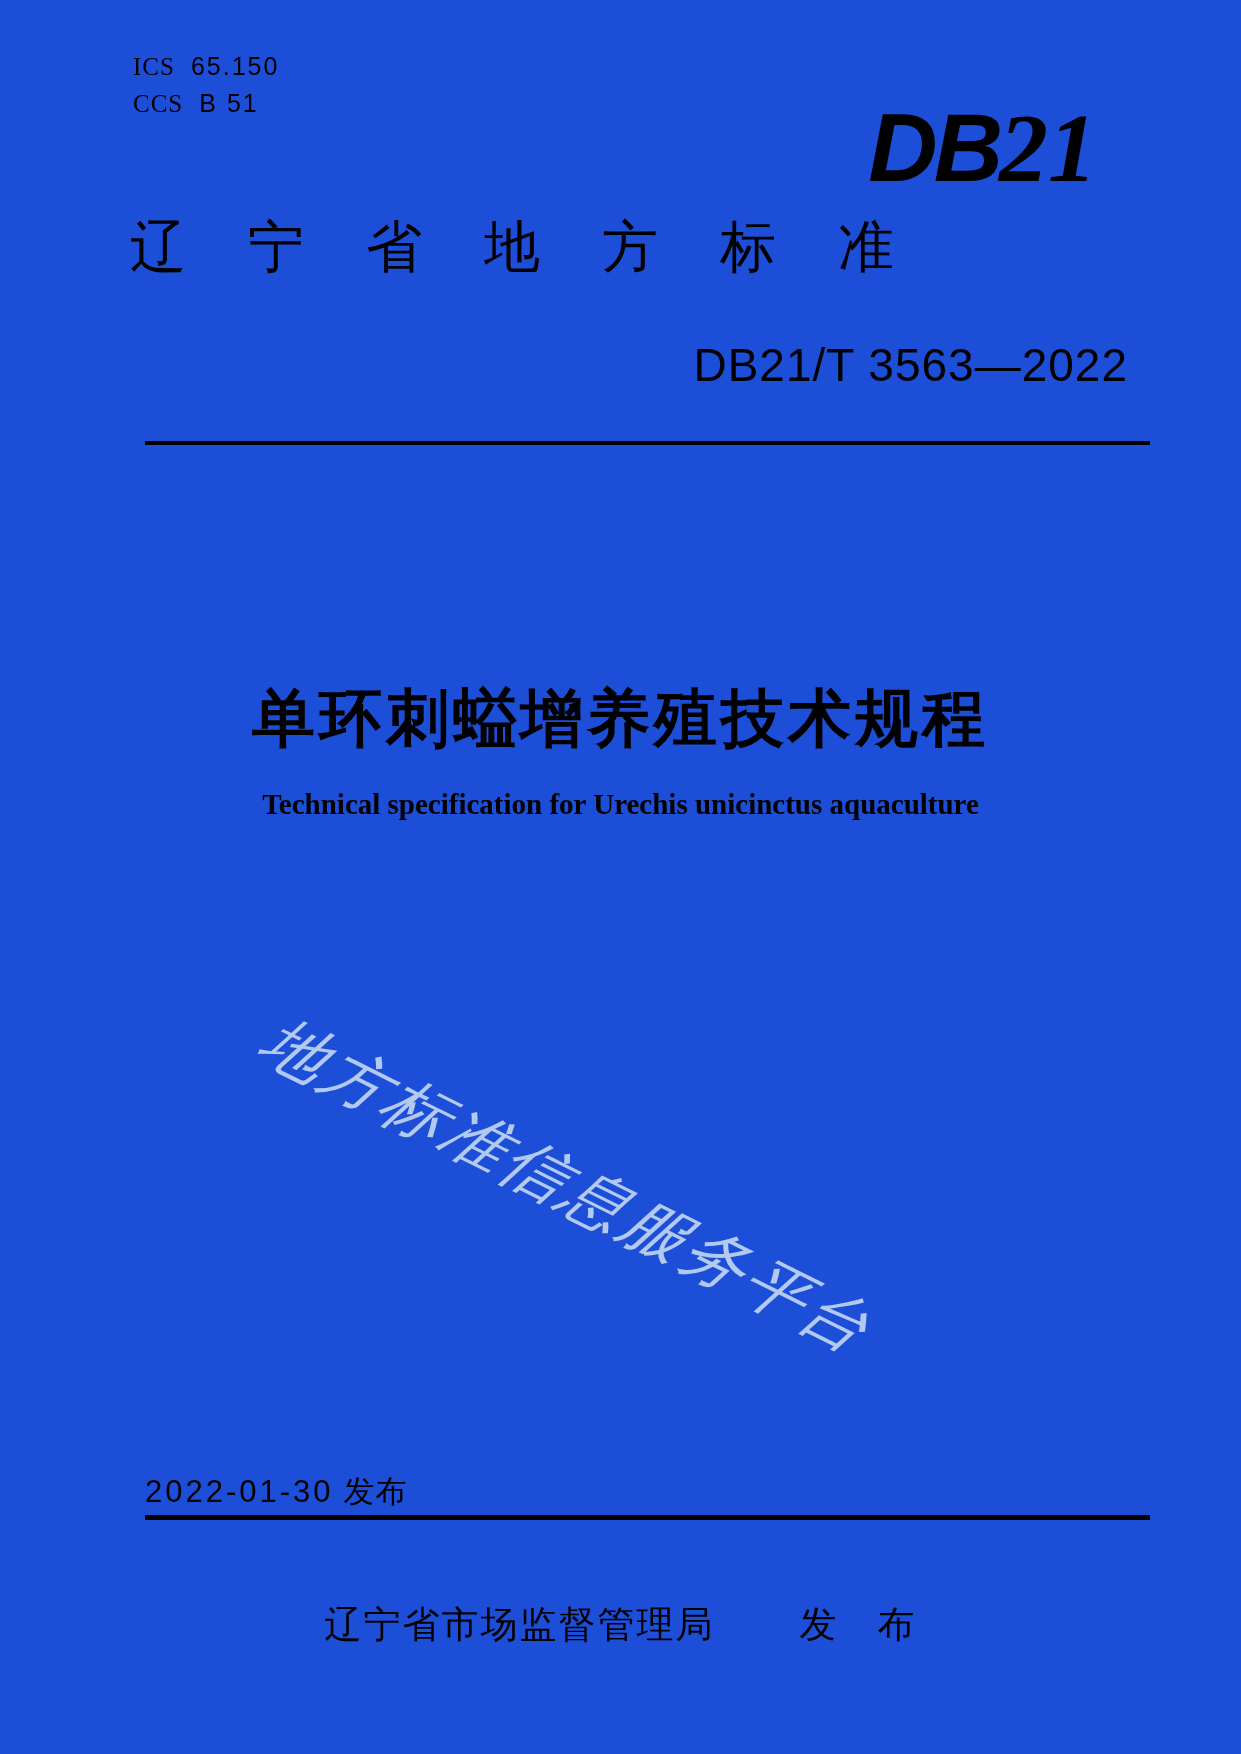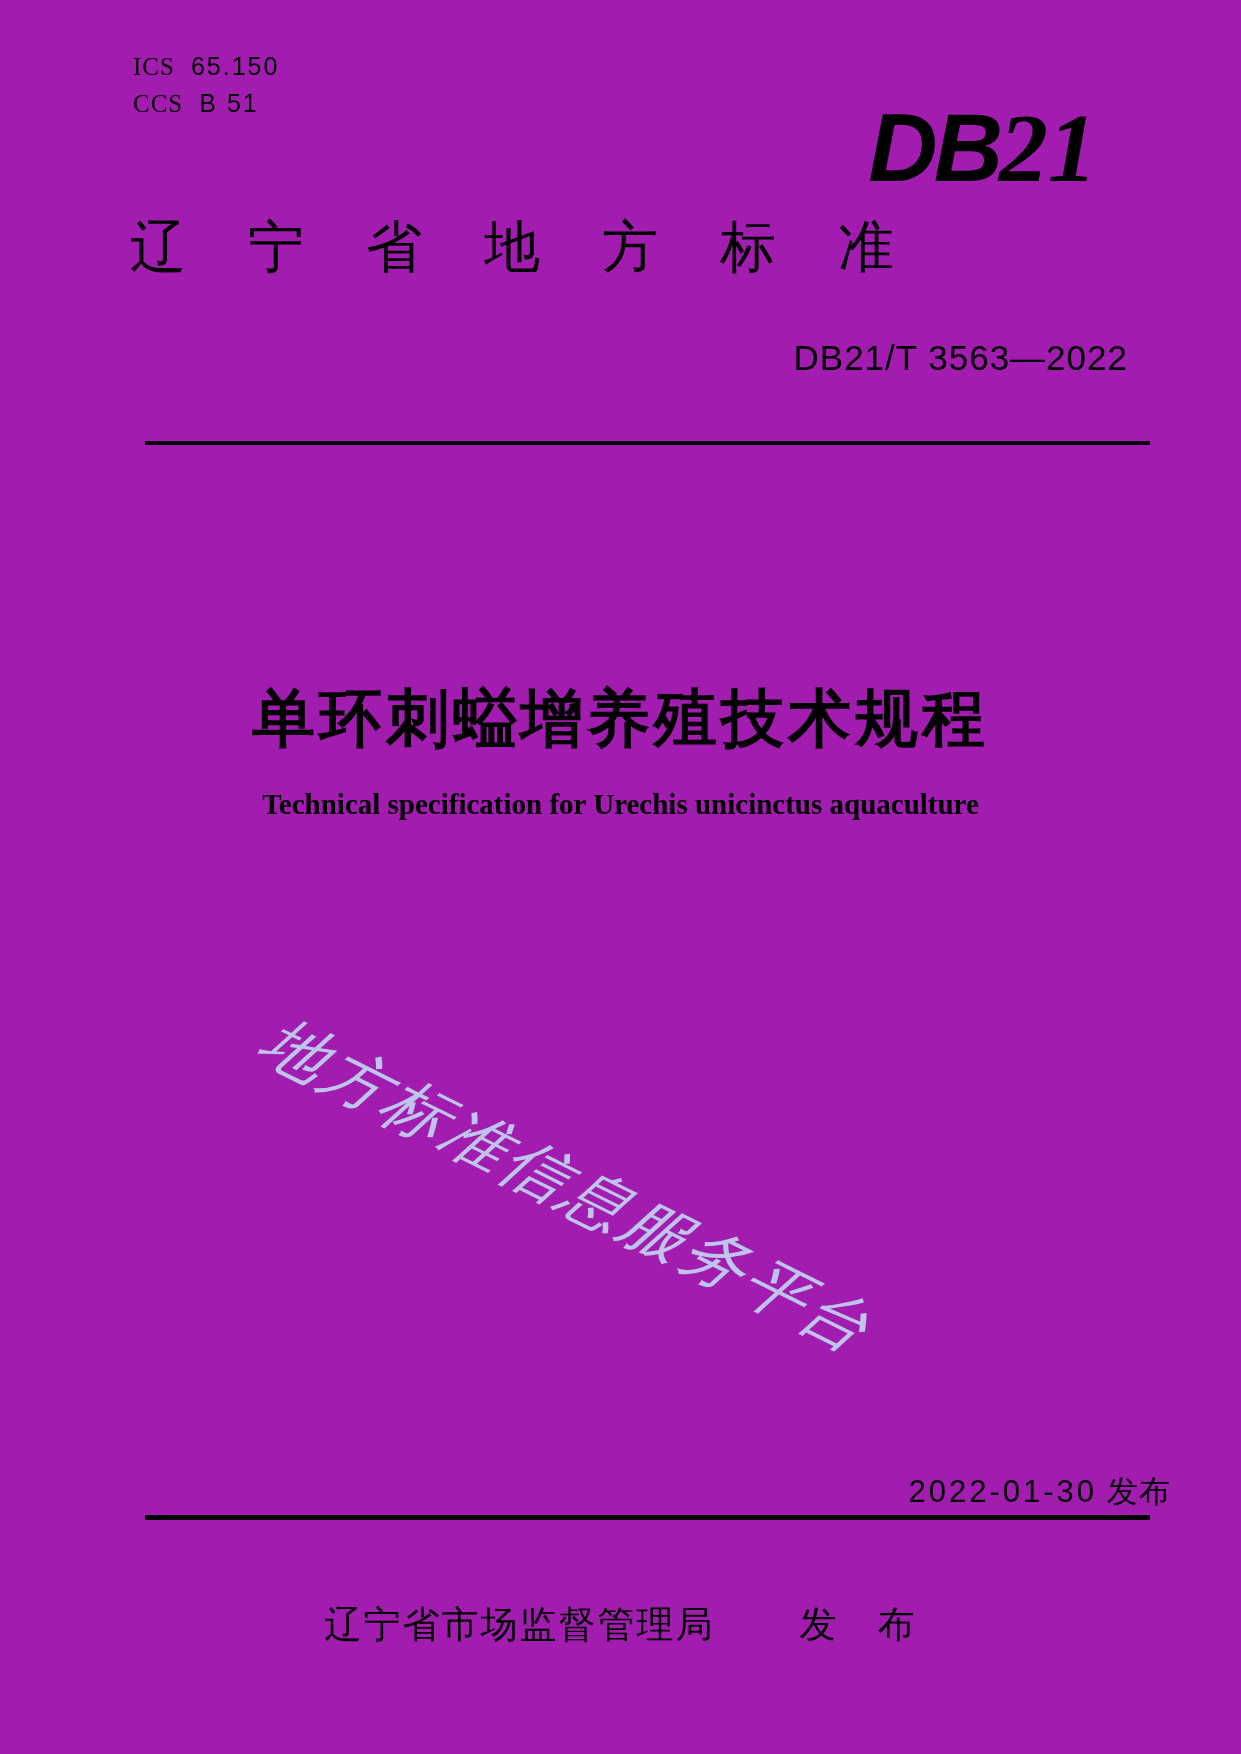--- a/index.html
+++ b/index.html
@@ -1,20 +1,20 @@
 <!DOCTYPE html>
 <html><head>
 <meta charset="utf-8">
 <style>
   html,body{margin:0;padding:0;background:#888;}
   .page{
     position:relative;
     width:1241px;height:1754px;
     margin:0 auto;
-    background:#a21caf;
+    background:#1d4ed8;
     overflow:hidden;
     font-family:"Liberation Sans", sans-serif;
     color:#000;
   }
   
   .codes{position:absolute;left:133px;top:48px;line-height:36px;font-size:25px;}
   .codes .lbl{font-family:"Liberation Serif", serif;letter-spacing:1px;}
   .codes .val{font-family:"Liberation Sans", sans-serif;margin-left:16px;letter-spacing:2px;}
   
   .logo{position:absolute;top:104px;right:144px;line-height:0.9;white-space:nowrap;font-style:italic;}
@@ -22,21 +22,21 @@
   .logo .n21{font-family:"Liberation Serif", serif;font-weight:bold;font-size:98px;letter-spacing:0px;}
   
   .std-line{
     position:absolute;left:130px;top:210px;
     font-size:56px;font-weight:500;
     letter-spacing:62px;white-space:nowrap;
   }
   
   .std-no{
     position:absolute;top:338px;right:113px;
-    font-size:35px;letter-spacing:1px;white-space:nowrap;
+    font-size:46px;letter-spacing:1px;white-space:nowrap;
   }
   .rule{position:absolute;left:145px;width:1005px;background:#000;}
   .rule.top{top:441px;height:4px;}
   .rule.bottom{top:1515px;height:5px;}
   
   .title-cn{
     position:absolute;left:0;top:676px;width:100%;
     text-align:center;font-size:63px;font-weight:700;letter-spacing:4px;
   }
   .title-en{
@@ -50,22 +50,22 @@
     position:absolute;left:292px;top:1000px;
     font-size:64px;letter-spacing:3px;white-space:nowrap;
     transform:rotate(26.5deg) skewX(-8deg);
     transform-origin:left top;
     font-style:italic;
     opacity:.9;
     pointer-events:none;
   }
   
   .dates{
-    position:absolute;left:145px;right:70px;top:1471px;
-    display:flex;justify-content:flex-end;
+    position:absolute;left:145px;right:94px;top:1471px;
+    display:flex;justify-content:space-between;
     font-size:31px;letter-spacing:1px;white-space:nowrap;
   }
   .dates .num{letter-spacing:3px;}
   .dates .dl{margin-left:10px;}
   
   .publisher{
     position:absolute;left:0;top:1600px;width:100%;
     text-align:center;font-size:37px;font-weight:500;
     letter-spacing:2px;white-space:nowrap;
   }

